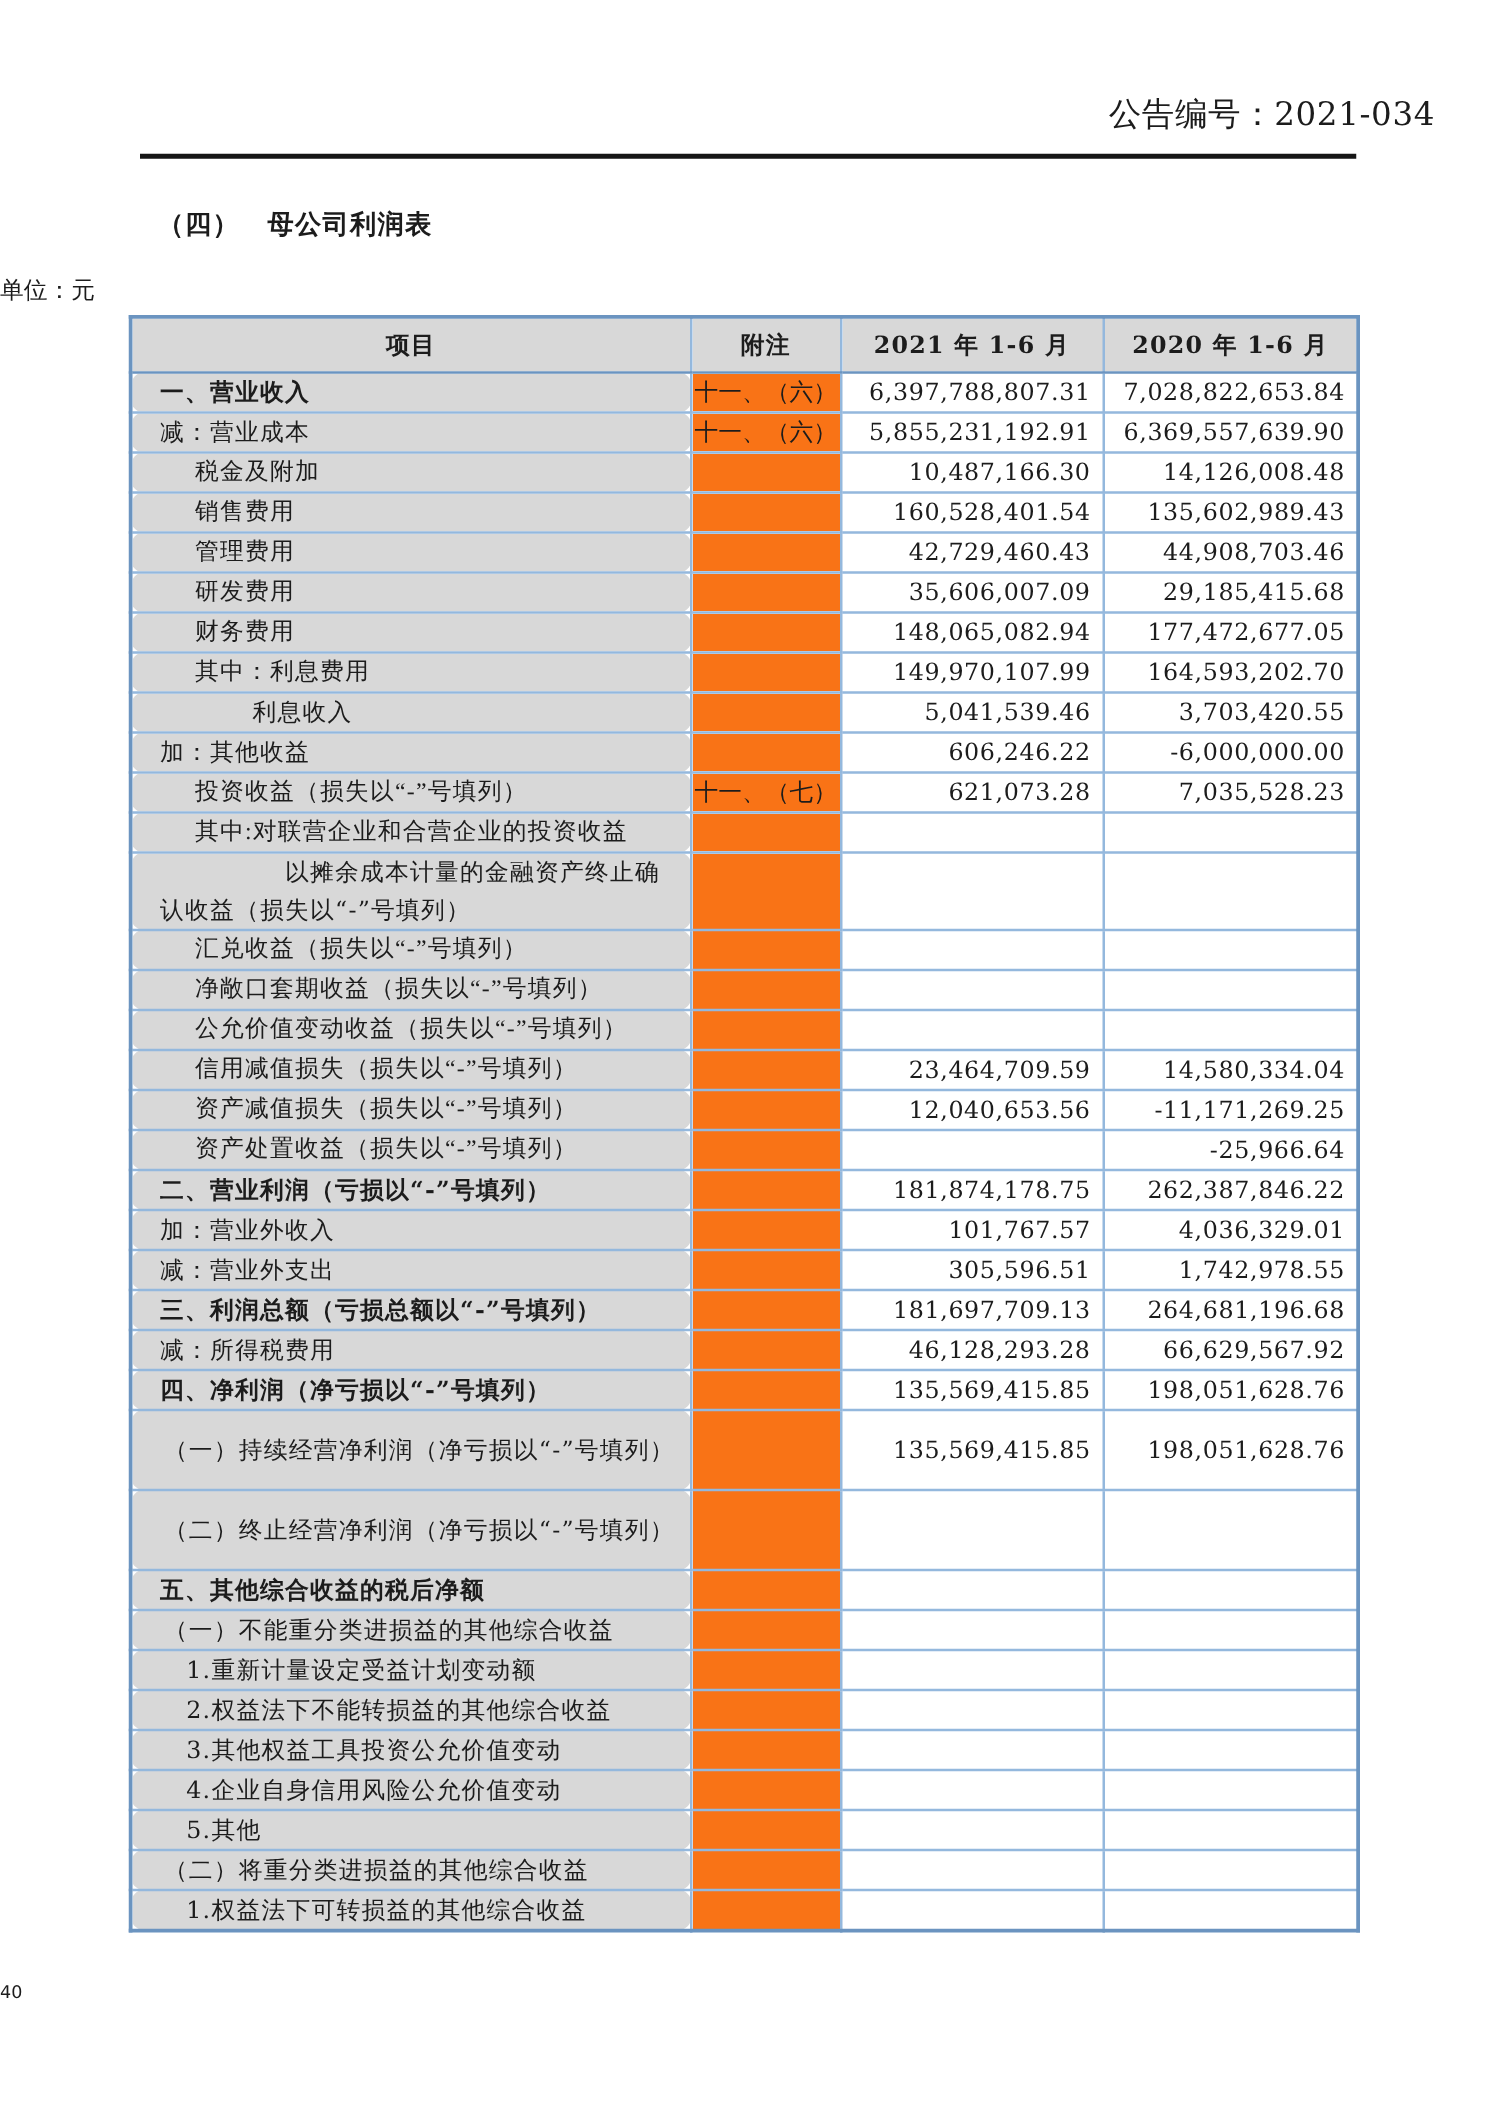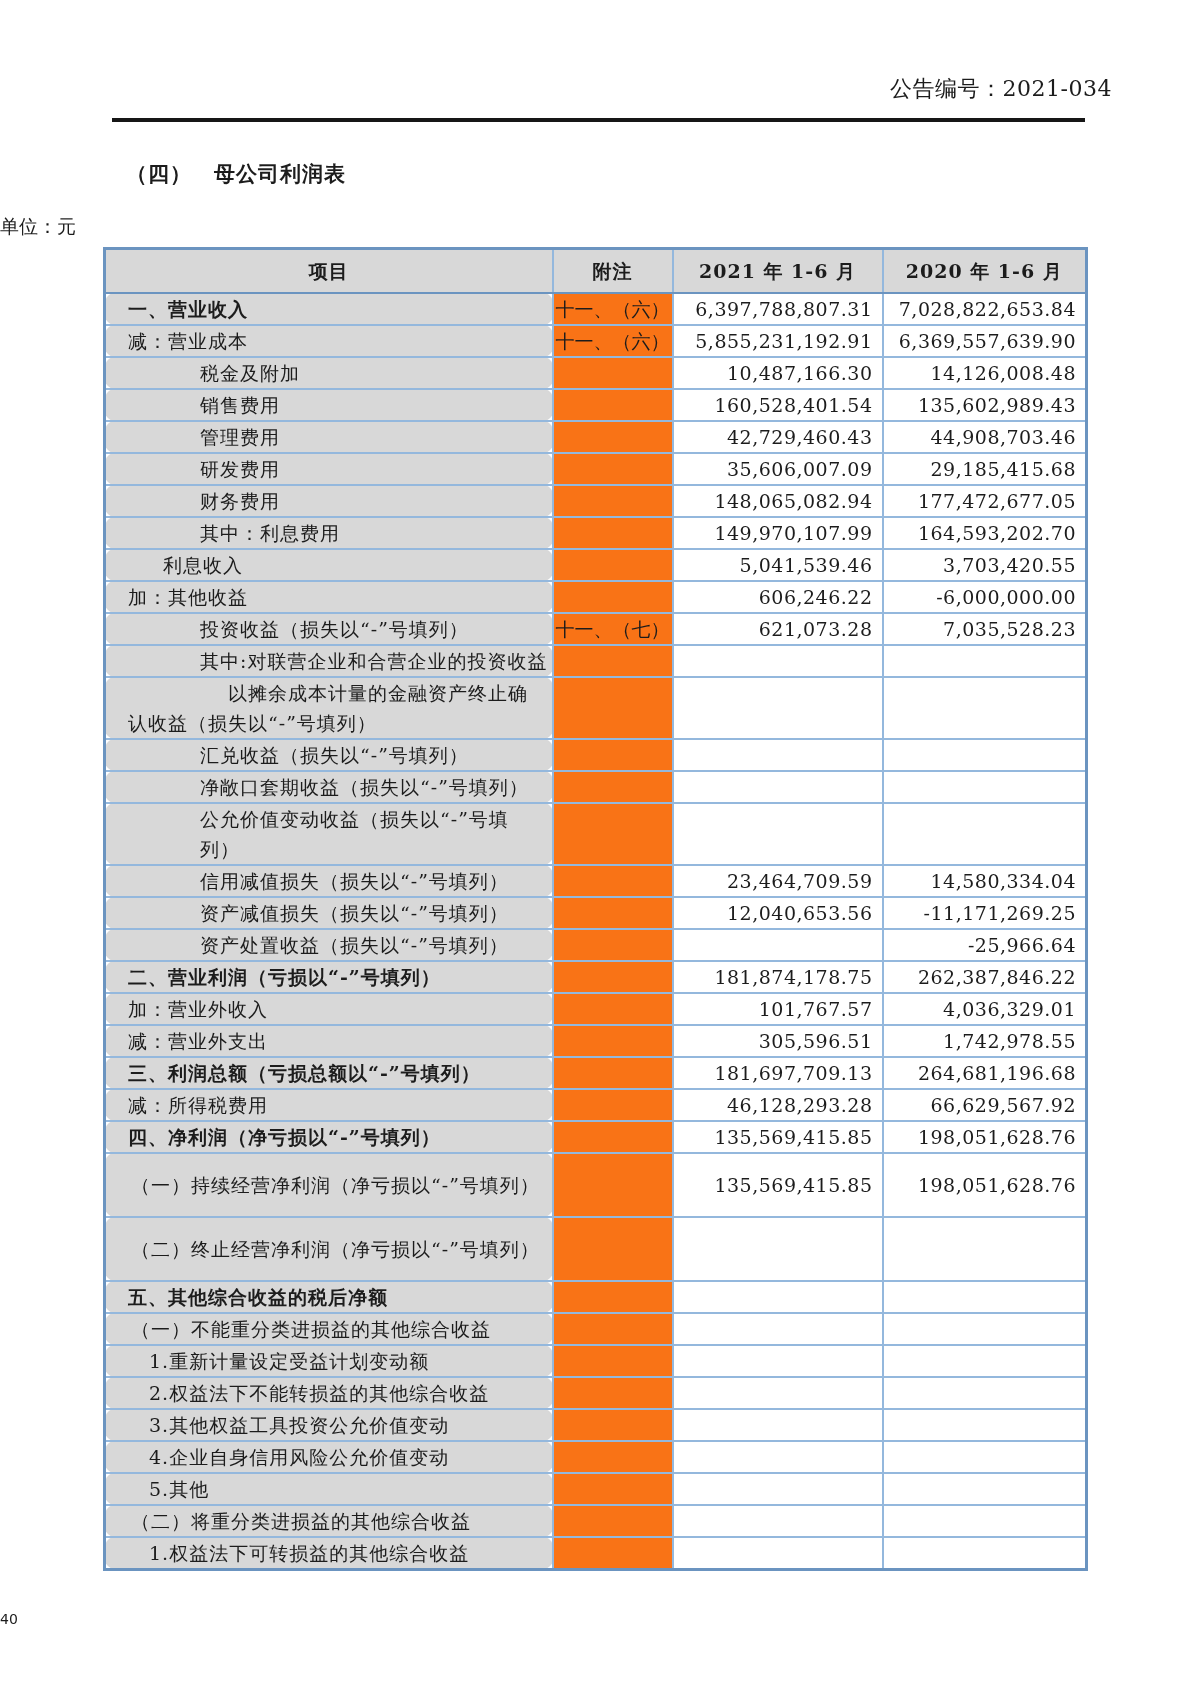--- a/index.html
+++ b/index.html
@@ -12,22 +12,22 @@
   *{margin:0;padding:0;box-sizing:border-box;}
   html,body{background:#ffffff;}
   body{
     width:1200px;height:1697px;position:relative;overflow:hidden;
     font-family:"DejaVu Serif","Liberation Serif",serif;
     color:var(--ink);
   }
   .doc-number{
     padding-top:74px;
     text-align:right;
-    padding-right:88px;
-    font-size:22px;
+    padding-right:52px;
+    font-size:26px;
     letter-spacing:0.5px;
   }
   .rule{
     margin-left:112px;
     margin-top:14px;
     width:973px;height:4px;
     background:var(--rule);
   }
   .section-title{
     margin-top:38px;
@@ -80,22 +80,22 @@
   }
   td.c-num{
     text-align:right;
     padding-right:9px;
     background:#ffffff;
     letter-spacing:0.5px;
   }
   tr.sec td.c-item{font-weight:bold;}
   tr.tall td{height:64px;}
   td.ind0{padding-left:22px;}
-  td.ind1{padding-left:94px;}
-  td.ind2{padding-left:57px;}
+  td.ind1{padding-left:50px;font-family:Liberation Serif, serif;}
+  td.ind2{padding-left:96px;}
   td.indA{padding-left:25px;}
   td.indB{padding-left:43px;margin-left:24px;}
   td.hang{padding-left:22px;text-indent:100px;}
   .page-number{
     margin-top:40px;
     text-align:left;
     font-size:14px;
     font-family:"DejaVu Sans","Liberation Sans",sans-serif;
   }
 </style>

